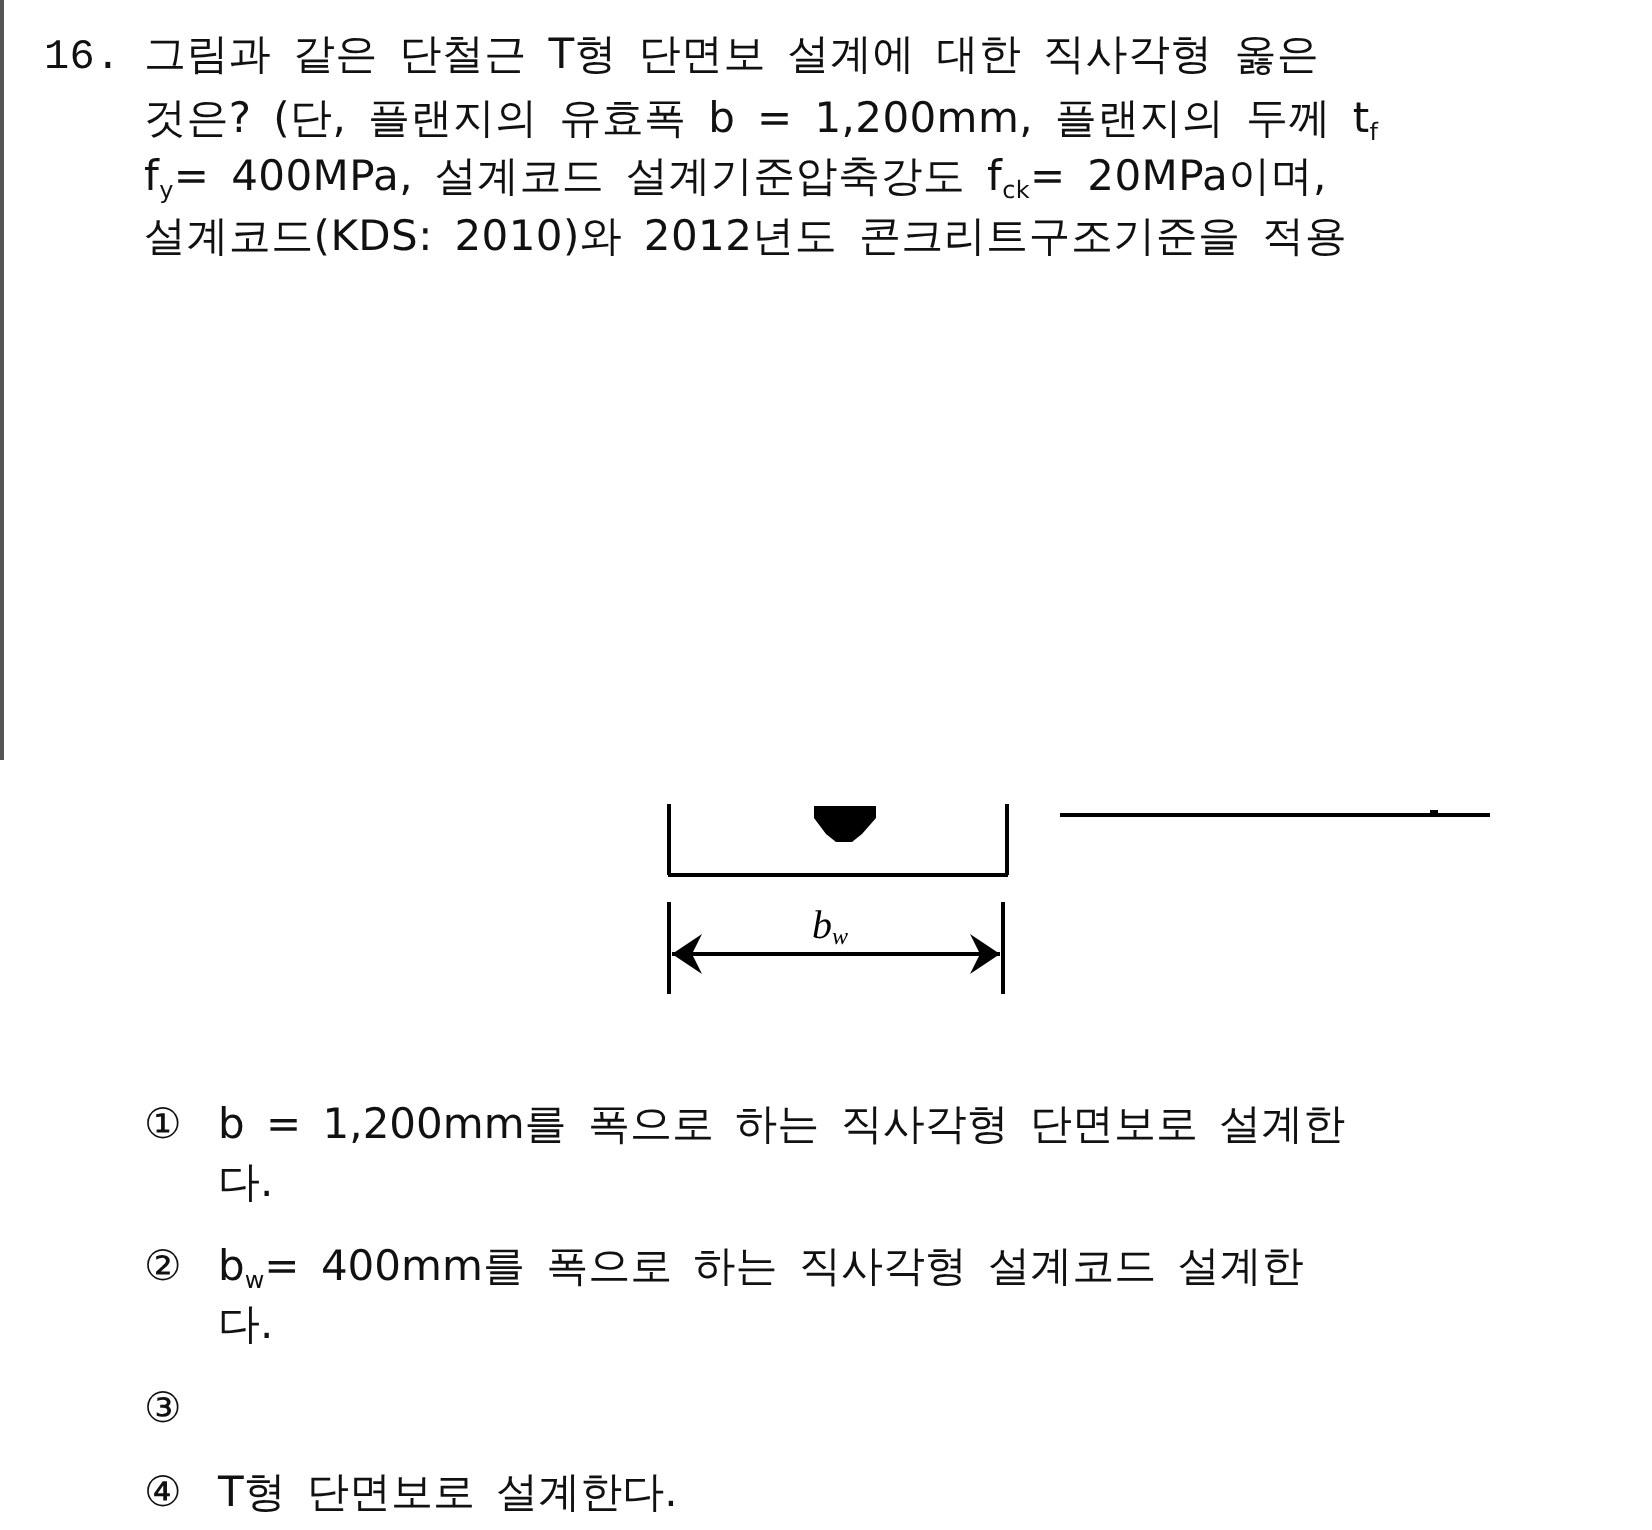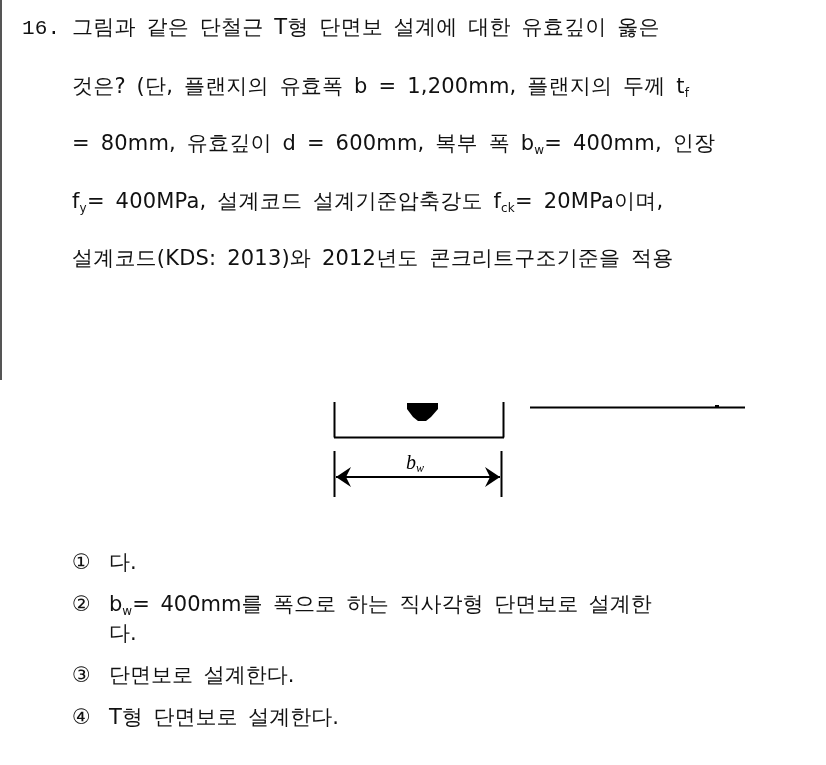--- a/index.html
+++ b/index.html
@@ -32,21 +32,20 @@
     line-height: 29.5px;
     letter-spacing: 0.2px;
     word-spacing: 4px;
   }
   .q-line {
     white-space: nowrap;
     display: block;
   }
   .q-indent {
     padding-left: 50px;
-    margin-top: 28px;
   }
   .q-num {
     display: inline-block;
     width: 50px;
     font-family: Liberation Mono, monospace;
   }
   sub, sup {
     font-size: 12px;
     line-height: 0;
   }
@@ -81,25 +80,24 @@
     white-space: normal;
   }
   .option-text .ln { display: block; white-space: nowrap; }
 </style>
 </head>
 <body>
 
 <div class="left-rule"></div>
 
 <div class="question">
-  <span class="q-line"><span class="q-num">16.</span><span>그림과 같은 단철근 T형 단면보 설계에 대한 유효깊이 옳은</span></span>
+  <span class="q-line"><span class="q-num">16.</span><span>그림과 같은 단철근 T형 단면보 설계에 대한 직사각형 옳은</span></span>
   <span class="q-line q-indent"><span>것은? (단, 플랜지의 유효폭 b = 1,200mm, 플랜지의 두께 t</span><sub>f</sub></span>
-  <span class="q-line q-indent"><span>= 80mm, 유효깊이 d = 600mm, 복부 폭 b</span><sub>w</sub><span>= 400mm, 인장</span></span>
   <span class="q-line q-indent"><span>f</span><sub>y</sub><span>= 400MPa, 설계코드 설계기준압축강도 f</span><sub>ck</sub><span>= 20MPa이며,</span></span>
-  <span class="q-line q-indent">설계코드(KDS: 2013)와 2012년도 콘크리트구조기준을 적용</span>
+  <span class="q-line q-indent">설계코드(KDS: 2010)와 2012년도 콘크리트구조기준을 적용</span>
 </div>
 
 <svg class="figure" width="470" height="130" viewBox="0 0 470 130">
 
   <g>
     <line x1="34.5" y1="22" x2="34.5" y2="57.5" stroke="#000" stroke-width="2"></line>
     <line x1="203.5" y1="22" x2="203.5" y2="57.5" stroke="#000" stroke-width="2"></line>
     <line x1="34" y1="57.5" x2="204" y2="57.5" stroke="#000" stroke-width="2"></line>
   </g>
 
@@ -115,34 +113,34 @@
   </g>
 
   <line x1="230" y1="27.5" x2="445" y2="27.5" stroke="#000" stroke-width="2"></line>
   <rect x="415" y="25" width="4" height="2" fill="#000"></rect>
 </svg>
 
 <div class="options">
   <div class="option">
     <span class="option-marker">①</span>
     <span class="option-text">
+      <span class="ln">b = 1,200mm를 폭으로 하는 직사각형 단면보로 설계한</span>
       <span class="ln">다.</span>
     </span>
   </div>
   <div class="option">
     <span class="option-marker">②</span>
     <span class="option-text">
-      <span class="ln"><span>b</span><sub>w</sub><span>= 400mm를 폭으로 하는 직사각형 단면보로 설계한</span></span>
+      <span class="ln"><span>b</span><sub>w</sub><span>= 400mm를 폭으로 하는 직사각형 설계코드 설계한</span></span>
       <span class="ln">다.</span>
     </span>
   </div>
   <div class="option">
     <span class="option-marker">③</span>
     <span class="option-text">
-      <span class="ln">단면보로 설계한다.</span>
     </span>
   </div>
   <div class="option">
     <span class="option-marker">④</span>
     <span class="option-text">
       <span class="ln">T형 단면보로 설계한다.</span>
     </span>
   </div>
 </div>
 

